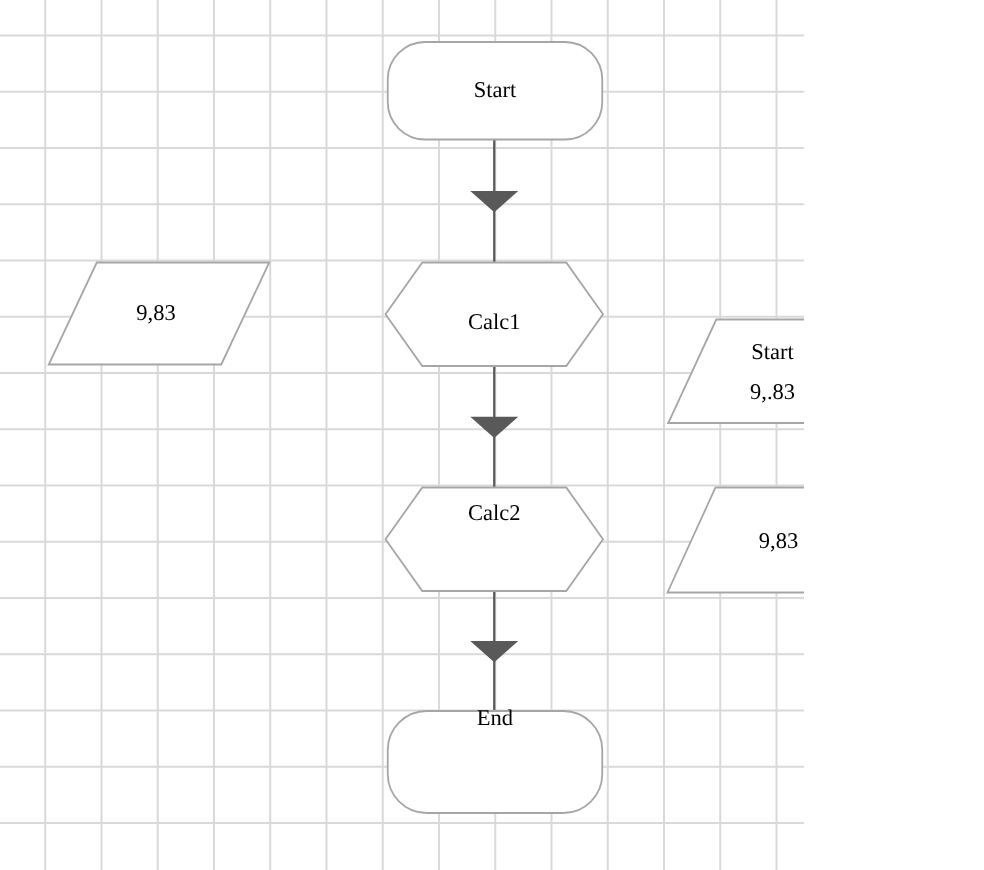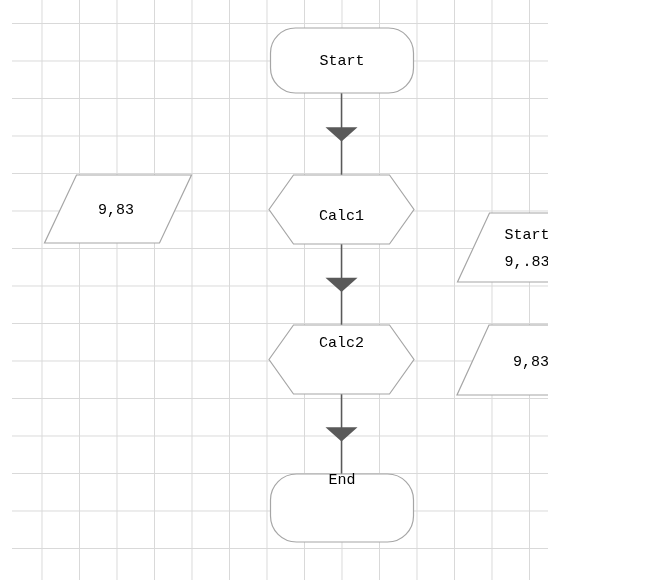--- a/index.html
+++ b/index.html
@@ -10,22 +10,21 @@
     position: relative;
     width: 536px;
     height: 580px;
     overflow: hidden;
     background-color: #ffffff;
     background-image:
       linear-gradient(to right, #d9d9d9 1px, transparent 1px),
       linear-gradient(to bottom, #d9d9d9 1px, transparent 1px);
     background-size: 37.5px 37.5px, 37.5px 37.5px;
     background-position: 29.5px 0px, 0px 23px;
-    font-family: Liberation Mono, monospace;
-    margin-left: 12px;
+    font-family: Liberation Serif, serif;
   }
   .shapes-layer {
     position: absolute;
     left: 0;
     top: 0;
   }
   .label {
     position: absolute;
     transform: translate(-50%, -50%);
     white-space: nowrap;

